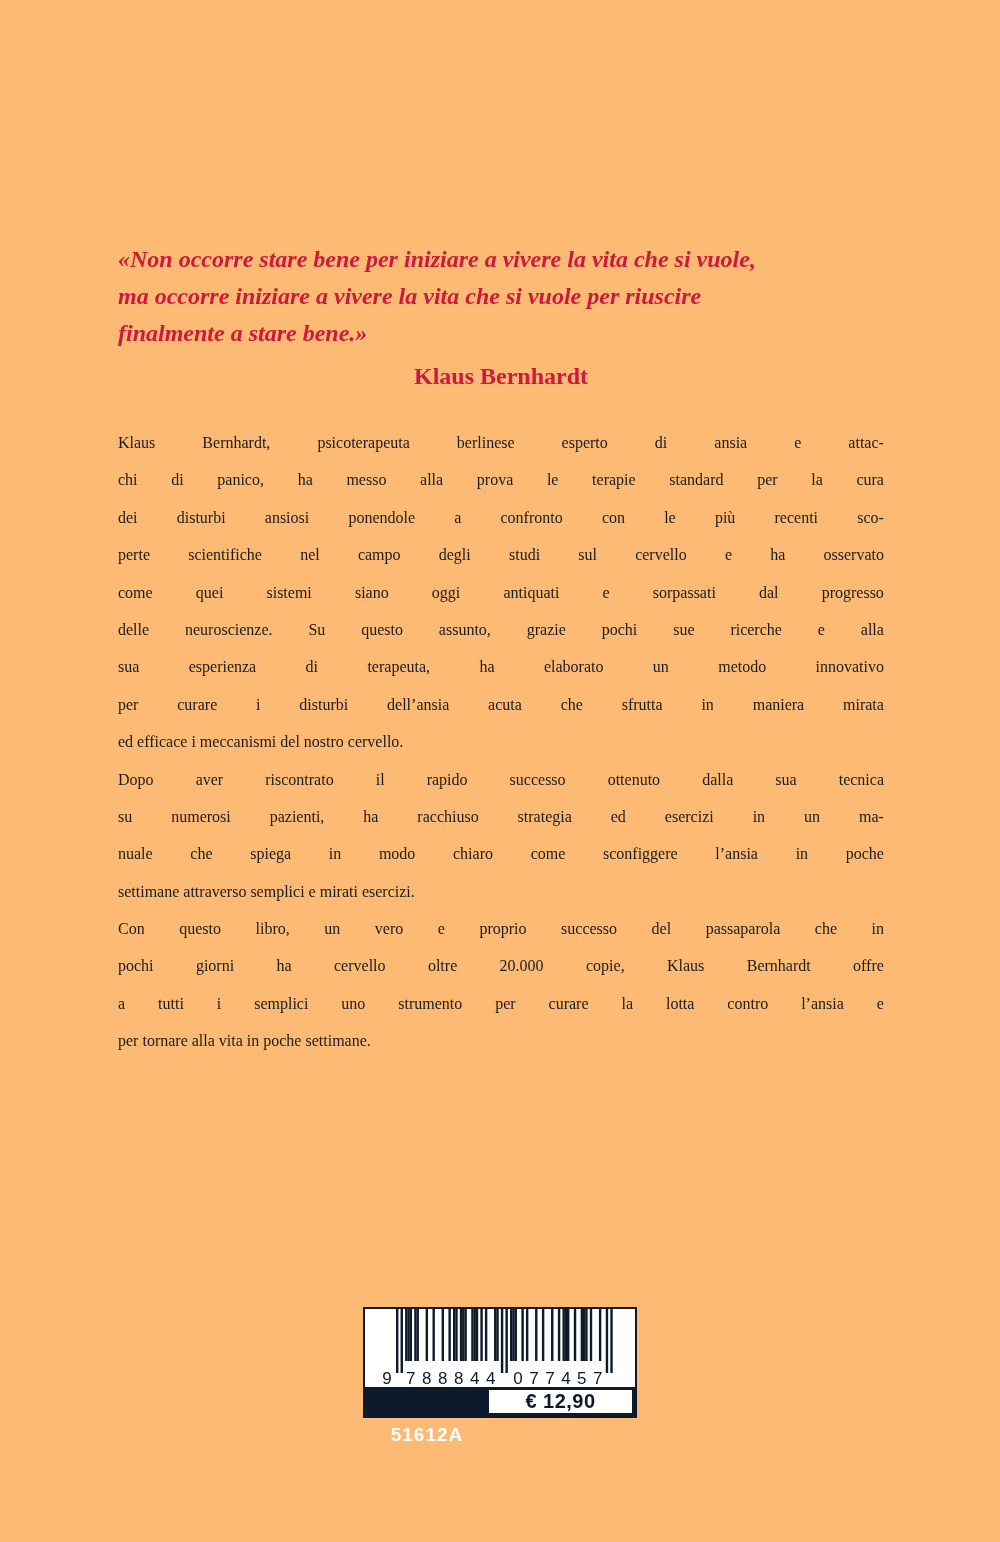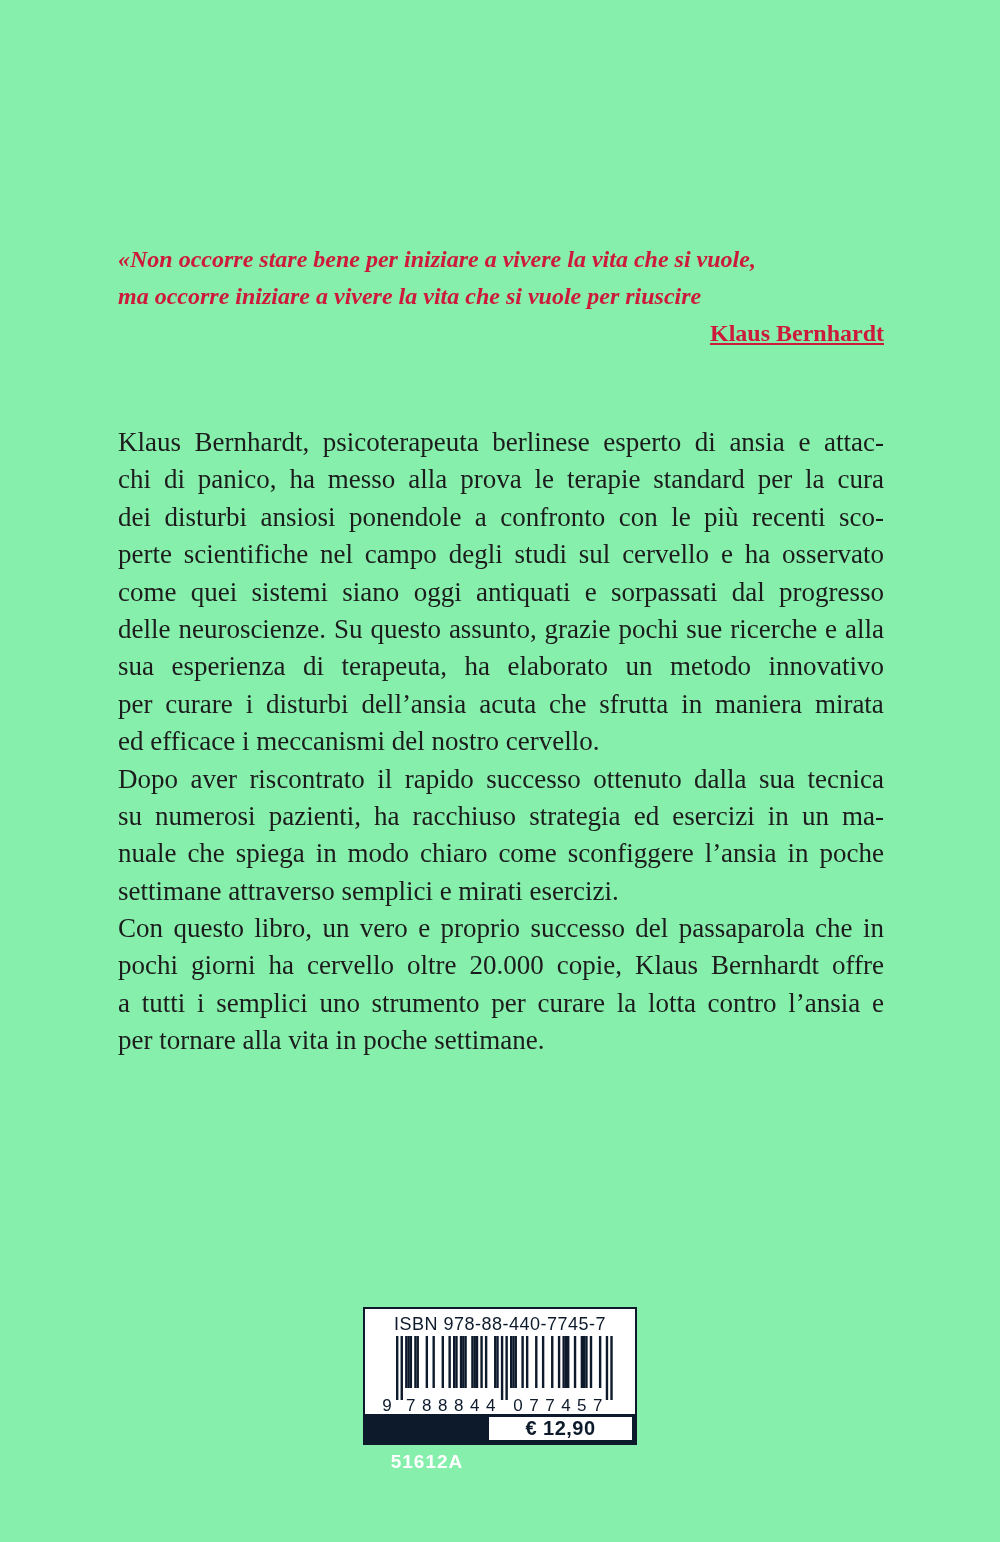--- a/index.html
+++ b/index.html
@@ -1,43 +1,43 @@
 <!DOCTYPE html>
 <html style="--accent: #cd1a3c; --navy: #0d1a2b;"><head>
 <meta charset="utf-8">
 <style>
   html,body{margin:0;padding:0;background:#ffffff;}
   .cover{
     position:relative;
     width:1000px;height:1542px;
-    background:#86efac;
+    background:#fdba74;
     font-family:"Liberation Serif", serif;
     overflow:hidden;
   }
   
   .quote-block{
     position:absolute;left:118px;right:116px;top:241px;
   }
   .quote-line{
     font-style:italic;font-weight:700;
     font-size:24px;line-height:37px;
     color:var(--accent);
     white-space:nowrap;
   }
   .attribution{
-    text-align:right;
+    margin-top:6px;
+    text-align:center;
     font-weight:700;
     font-size:24px;line-height:37px;
     color:var(--accent);
-    text-decoration:underline;
   }
   
   .body-block{
     position:absolute;left:118px;right:116px;top:424px;
-    font-size:27px;line-height:37.4px;
+    font-size:16px;line-height:37.4px;
     color:#1c1c1c;
   }
   .body-line-justified{
     display:flex;justify-content:space-between;
     white-space:nowrap;
     height:37.4px;
   }
   .body-line-plain{
     height:37.4px;white-space:nowrap;
   }
@@ -79,20 +79,21 @@
 </style>
 </head>
 <body>
 
 <div class="cover">
 
   <div class="quote-block">
     <div>
         <div class="quote-line">«Non occorre stare bene per iniziare a vivere la vita che si vuole,</div>
         <div class="quote-line">ma occorre iniziare a vivere la vita che si vuole per riuscire</div>
+        <div class="quote-line">finalmente a stare bene.»</div>
       </div>
     <div class="attribution">Klaus Bernhardt</div>
   </div>
 
   <div class="body-block">
       <div class="body-line-justified">
         <span>Klaus</span>
         <span>Bernhardt,</span>
         <span>psicoterapeuta</span>
         <span>berlinese</span>
@@ -270,21 +271,20 @@
         <span>la</span>
         <span>lotta</span>
         <span>contro</span>
         <span>l’ansia</span>
         <span>e</span>
       </div>
       <div class="body-line-plain">per tornare alla vita in poche settimane.</div>
     </div>
 
   <div class="barcode-box">
-    <div class="isbn-label">ISBN 978-88-440-7745-7</div>
     <svg class="barcode-svg" width="240" height="78" viewBox="0 0 240 78">
         <rect x="16.00" y="0" width="2.40" height="64" fill="#0d1a2b"></rect>
         <rect x="20.56" y="0" width="2.40" height="64" fill="#0d1a2b"></rect>
         <rect x="25.12" y="0" width="2.40" height="52" fill="#0d1a2b"></rect>
         <rect x="27.40" y="0" width="2.40" height="52" fill="#0d1a2b"></rect>
         <rect x="29.68" y="0" width="2.40" height="52" fill="#0d1a2b"></rect>
         <rect x="34.24" y="0" width="2.40" height="52" fill="#0d1a2b"></rect>
         <rect x="36.52" y="0" width="2.40" height="52" fill="#0d1a2b"></rect>
         <rect x="45.64" y="0" width="2.40" height="52" fill="#0d1a2b"></rect>
         <rect x="52.48" y="0" width="2.40" height="52" fill="#0d1a2b"></rect>

